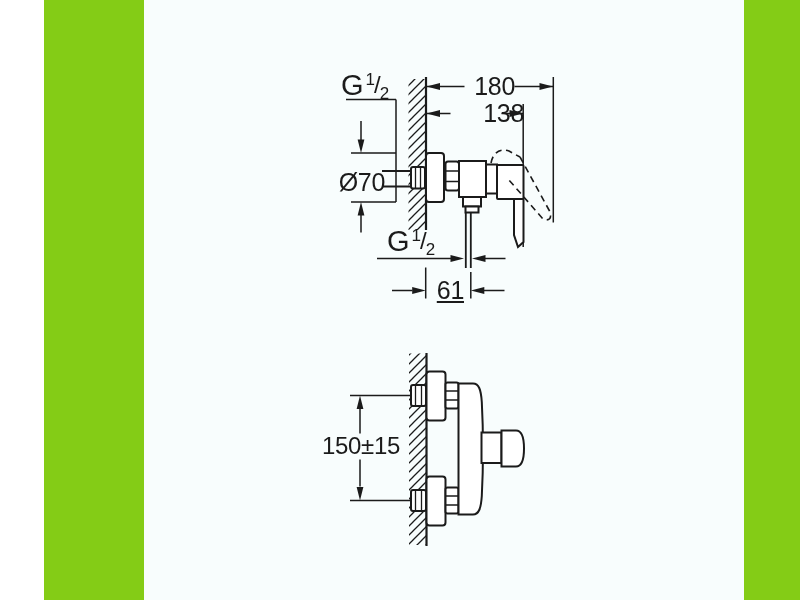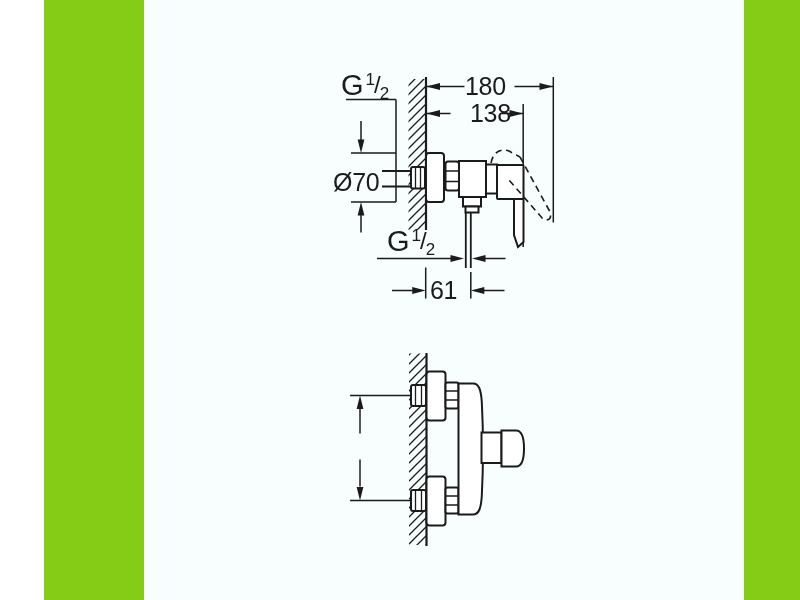--- a/index.html
+++ b/index.html
@@ -15,28 +15,28 @@
   .tint{
     position:absolute;left:100px;top:0;width:600px;height:600px;
     background:#f8fdfd;
   }
   svg.linework{position:absolute;left:0;top:0;}
   .lbl{
     position:absolute;
     font-size:25px;
     line-height:1;
     color:#1b1b1b;
-    text-align:left;
+    text-align:right;
     white-space:nowrap;
     letter-spacing:-0.3px;
   }
   .d180{left:421px;top:74px;width:50px;}
   .d138{left:426px;top:101px;width:54px;}
   .d70 {left:289px;top:170px;width:52px;}
-  .d61 {left:386px;top:278px;width:34px;}
+  .d61 {left:386px;top:278px;width:34px;text-decoration:underline;}
   .d150{left:276px;top:434px;width:80px;font-size:24px;}
   .gh{font-size:29px;text-align:left;letter-spacing:0;}
   .gh-top{left:297px;top:71px;}
   .gh-bottom{left:343px;top:227px;}
   .gh .sup{font-size:17px;position:relative;top:-10px;margin-left:2px;}
   .gh .slash{font-size:24px;position:relative;top:-2px;margin-left:-1px;}
   .gh .sub{font-size:17px;position:relative;top:4px;margin-left:-1px;}
 </style>
 </head>
 <body>
@@ -141,13 +141,14 @@
 
   <div class="lbl d180">180</div>
   <div class="lbl d138">138</div>
   <div class="lbl d70">Ø70</div>
 
   <div class="lbl gh gh-bottom">
     <span>G</span><span class="sup">1</span><span class="slash">/</span><span class="sub">2</span>
   </div>
 
   <div class="lbl d61">61</div>
+  <div class="lbl d150">150±15</div>
 </div>
 
 </body></html>

